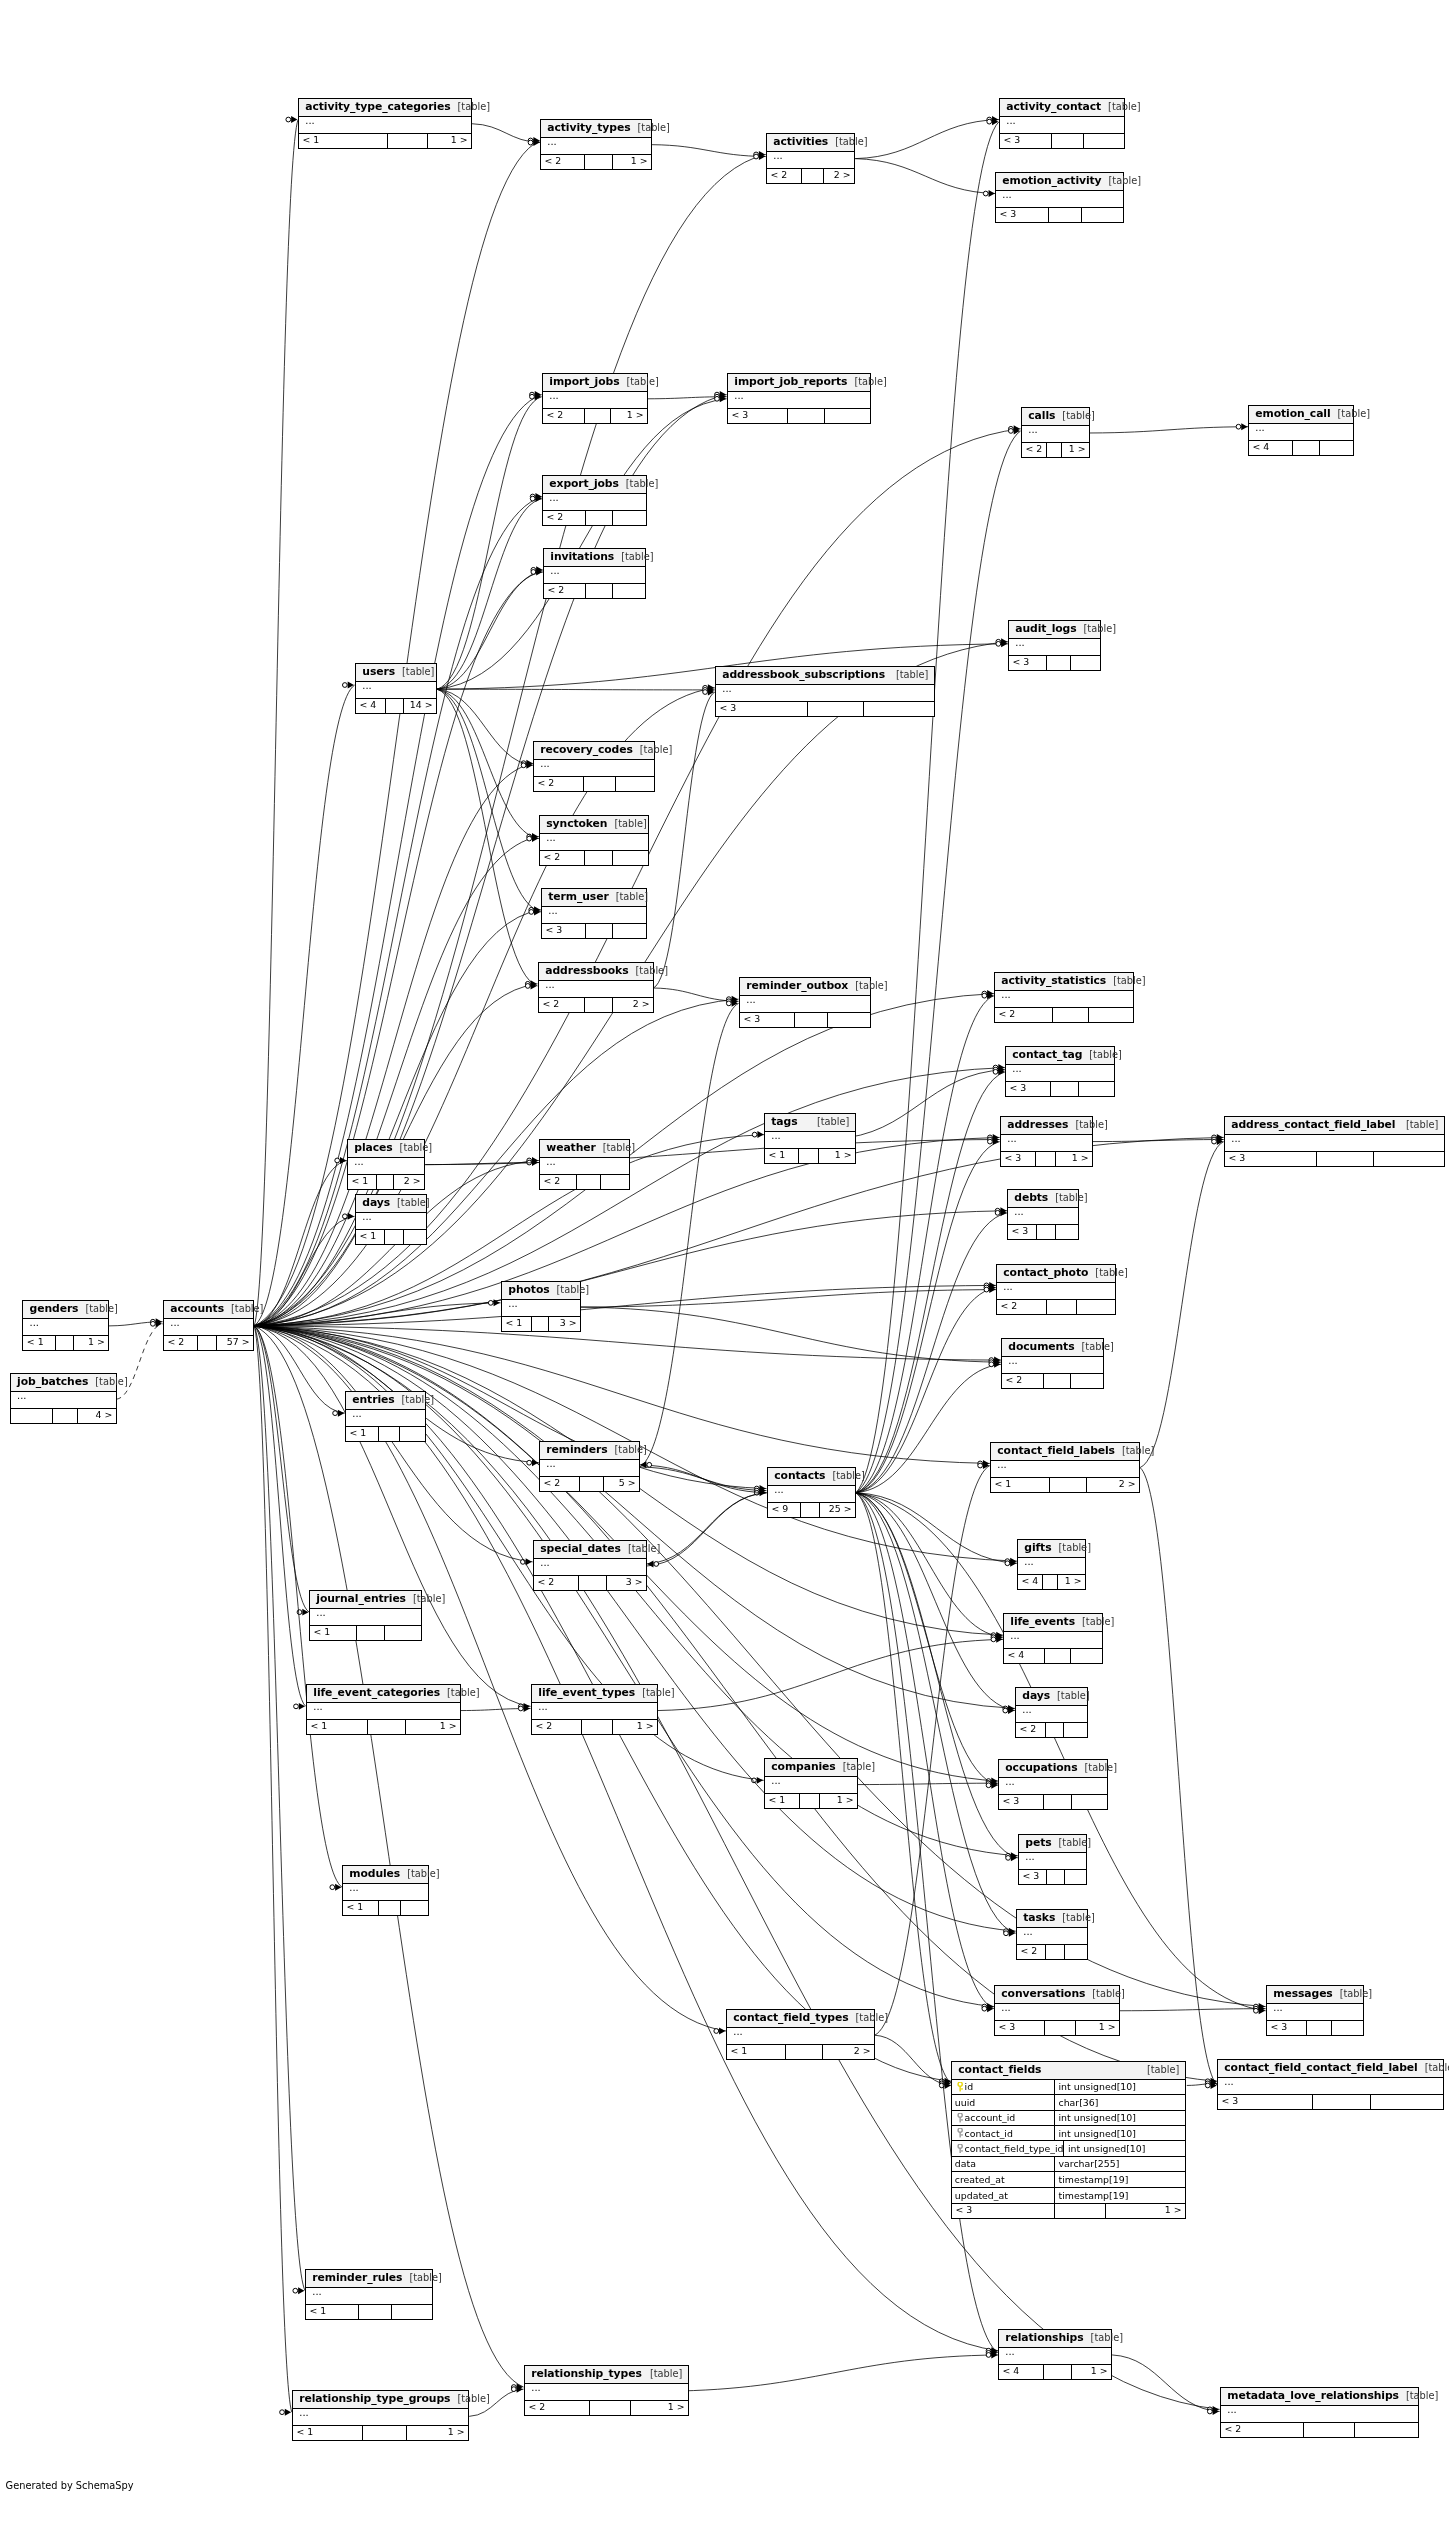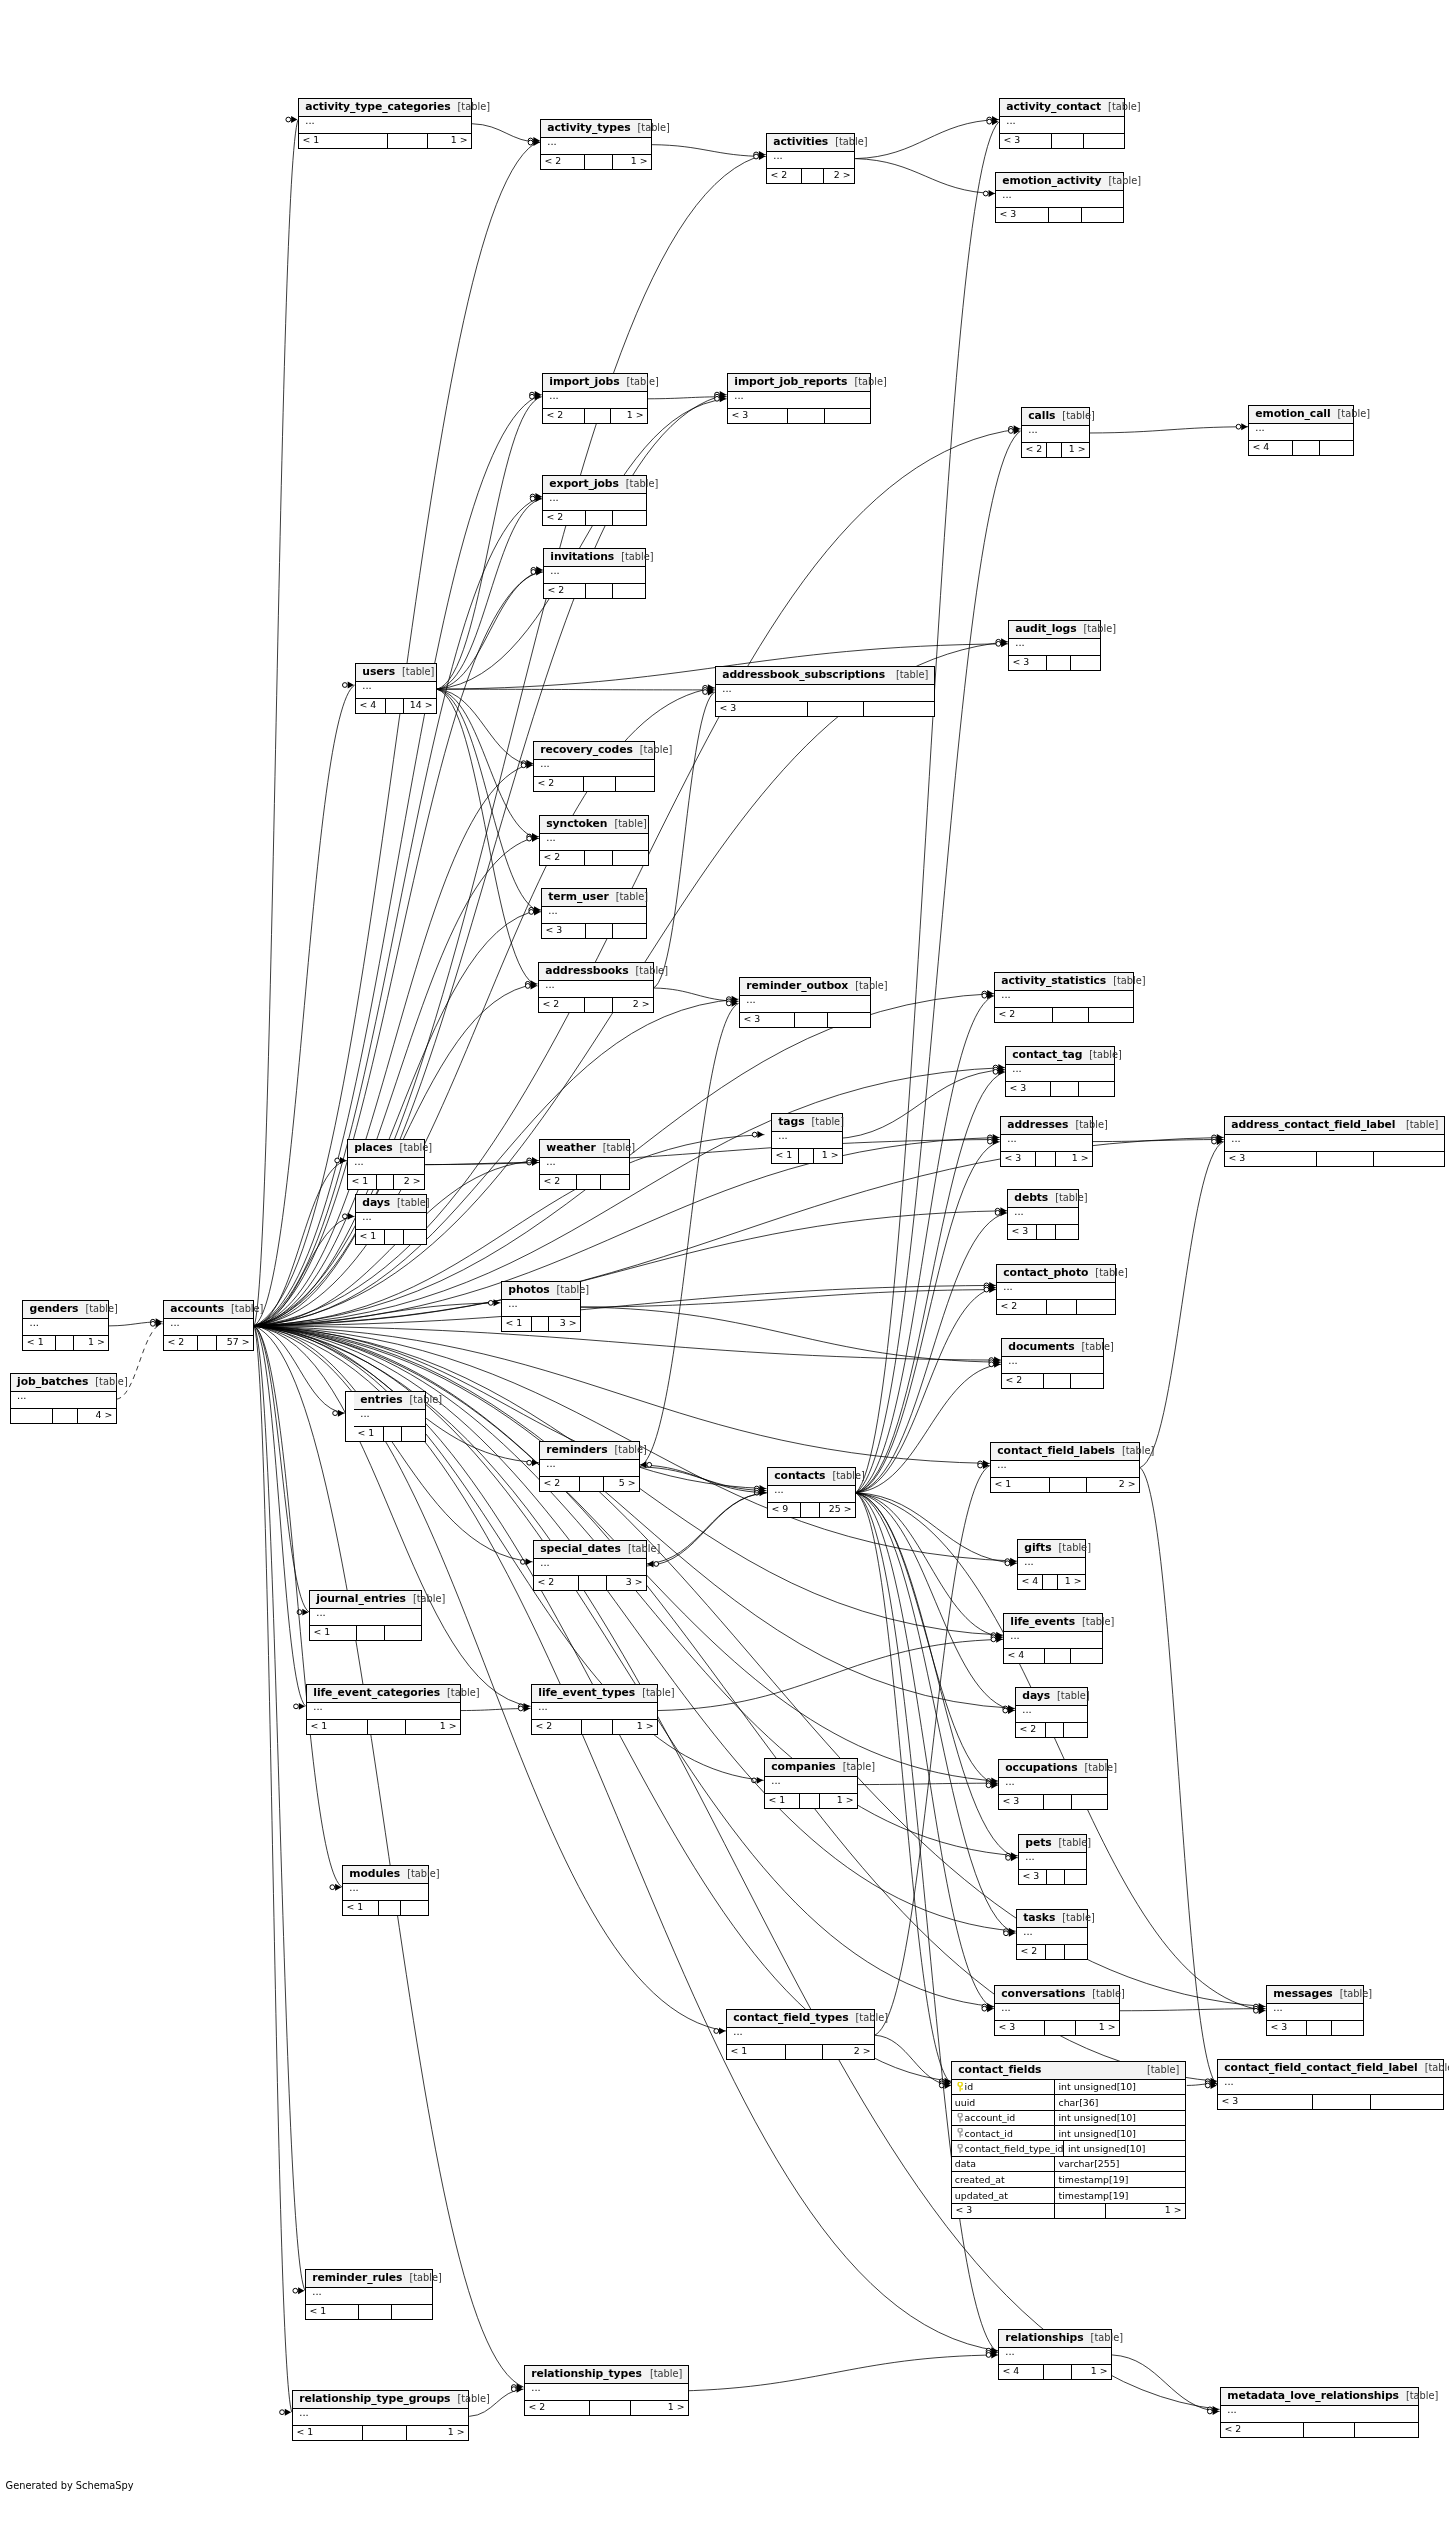--- a/index.html
+++ b/index.html
@@ -943,21 +943,21 @@
         </div>
         <div class="body">
           <div class="ell">...</div>
         </div>
         <div class="foot">
           <div class="c l" style="flex:0 0 42%">&lt; 2</div>
           <div class="c" style="flex:0 0 26%"></div>
           <div class="c r" style="flex:1 1 auto"></div>
         </div>
       </div>
-      <div class="tbl" style="left: 764px; top: 1113px; width: 72px; margin-left: 7px;">
+      <div class="tbl" style="left: 764px; top: 1113px; width: 92px;">
         <div class="hdr">
           <span class="nm">tags</span>
           <span class="tg">[table]</span>
         </div>
         <div class="body">
           <div class="ell">...</div>
         </div>
         <div class="foot">
           <div class="c l" style="flex:0 0 38%">&lt; 1</div>
           <div class="c" style="flex:0 0 22%"></div>
@@ -1097,21 +1097,21 @@
         </div>
         <div class="body">
           <div class="ell">...</div>
         </div>
         <div class="foot">
           <div class="c l" style="flex:0 0 40%"></div>
           <div class="c" style="flex:0 0 24%"></div>
           <div class="c r" style="flex:1 1 auto">4 &gt;</div>
         </div>
       </div>
-      <div class="tbl" style="left: 345px; top: 1391px; width: 81px; padding-left: 8px;">
+      <div class="tbl" style="left: 345px; top: 1391px; width: 81px;">
         <div class="hdr">
           <span class="nm">entries</span>
           <span class="tg">[table]</span>
         </div>
         <div class="body">
           <div class="ell">...</div>
         </div>
         <div class="foot">
           <div class="c l" style="flex:0 0 42%">&lt; 1</div>
           <div class="c" style="flex:0 0 26%"></div>

